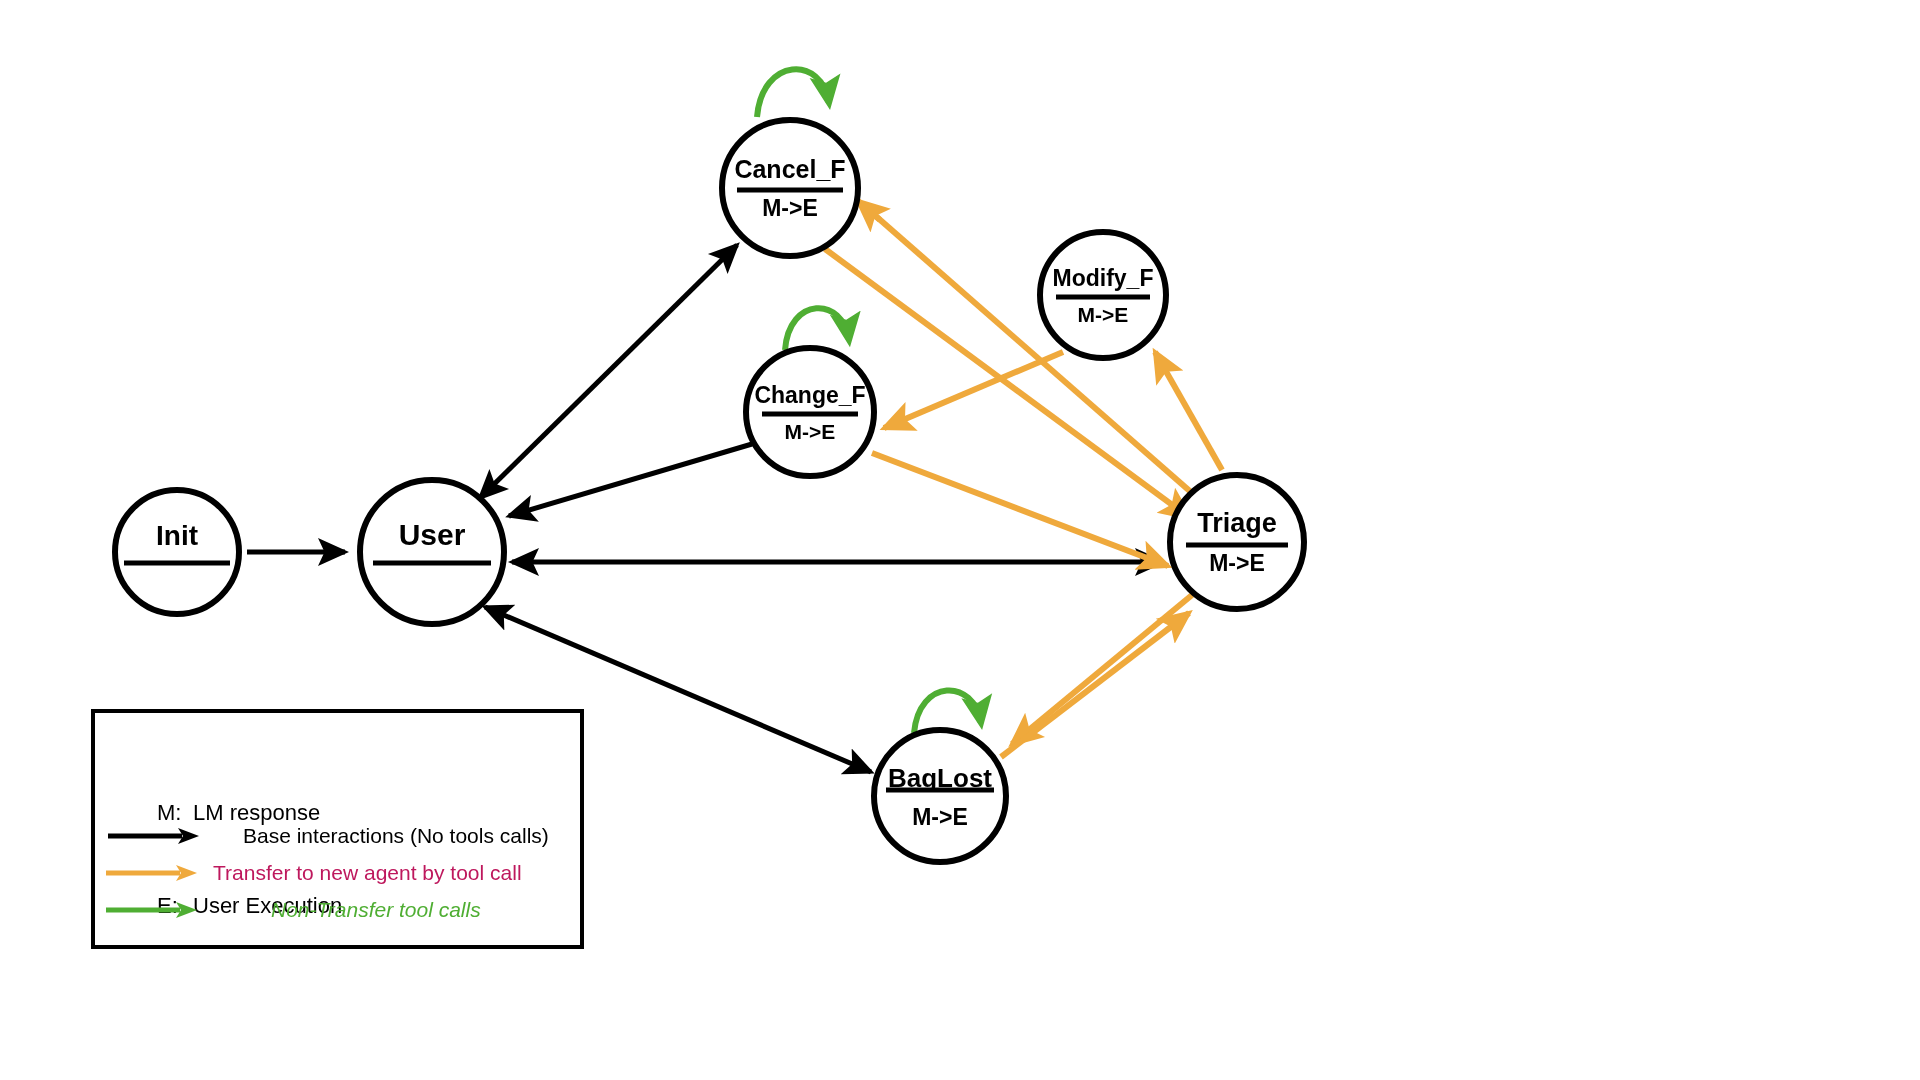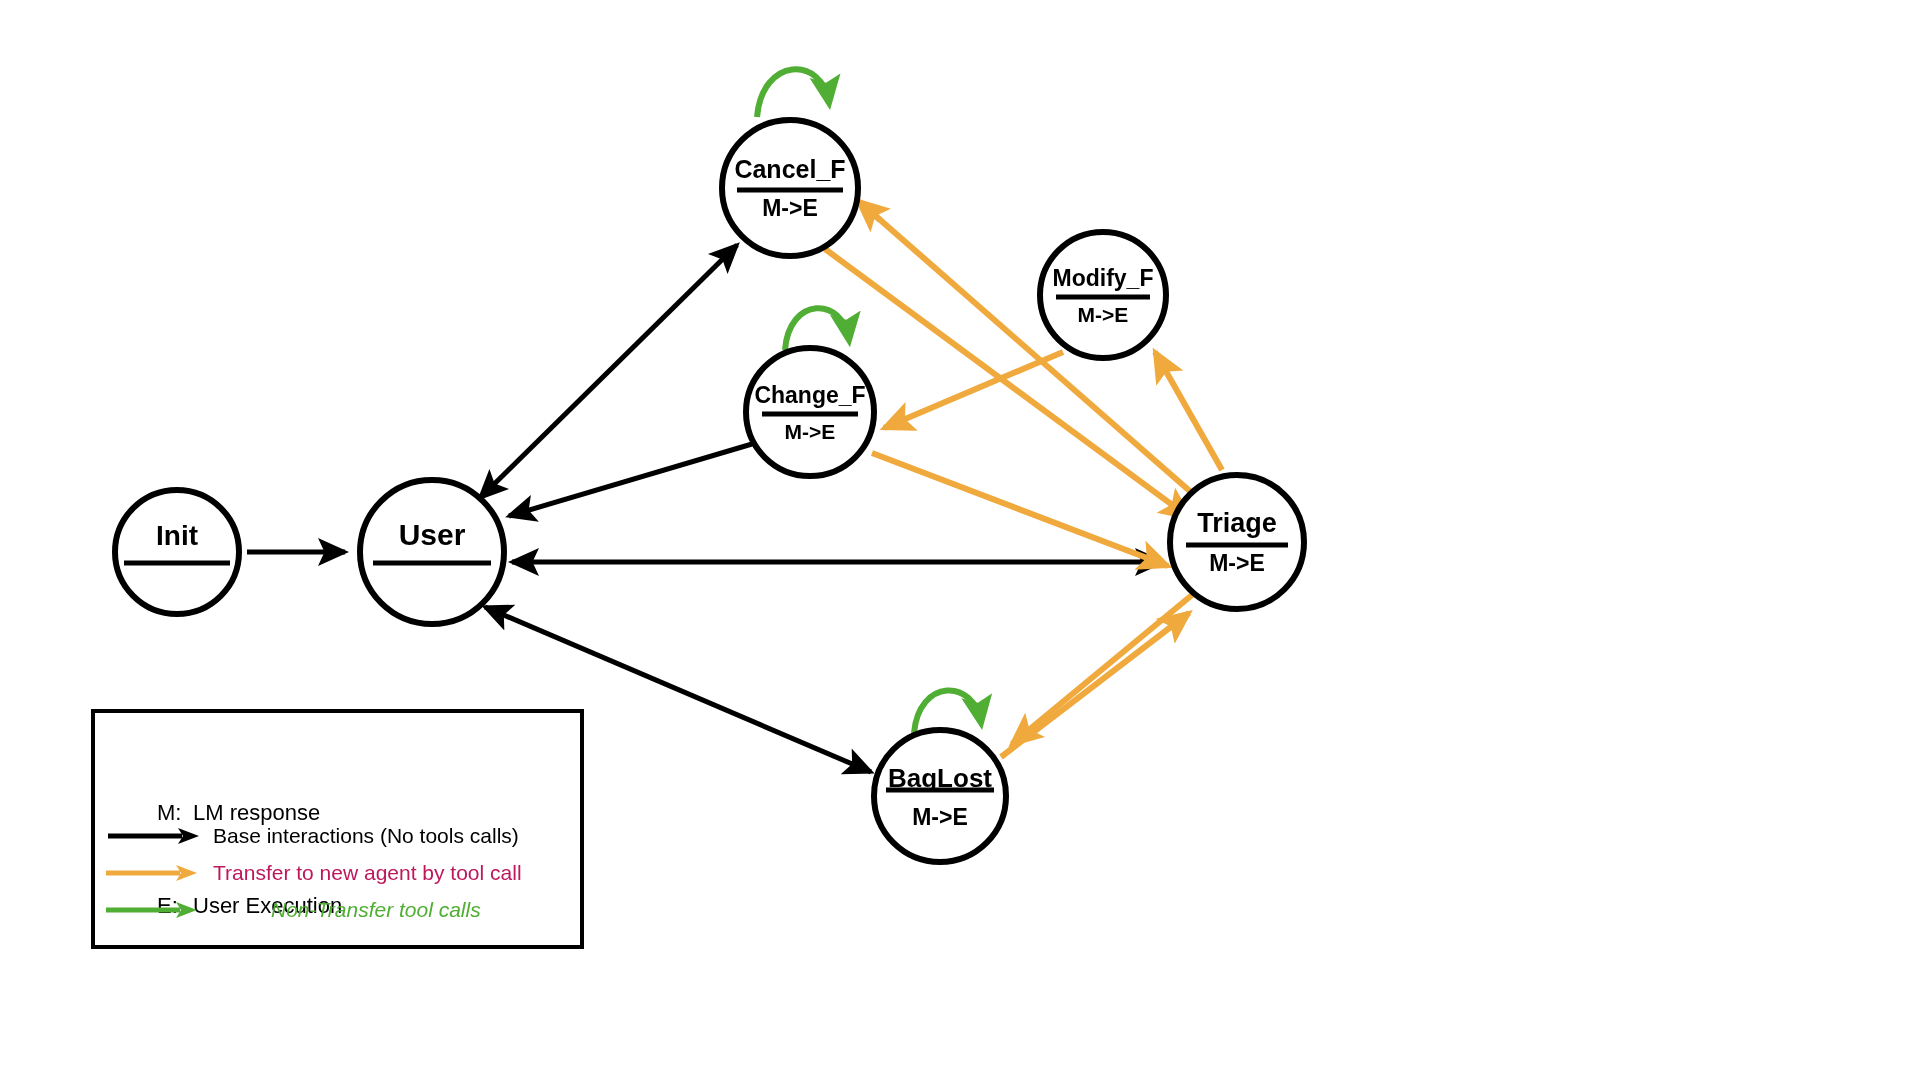--- a/index.html
+++ b/index.html
@@ -20,21 +20,21 @@
               box-sizing:border-box;}
   .legend-inner{position:relative;width:100%;height:100%;}
   .leg-defs{position:absolute;left:62px;top:22px;font-size:22px;
             line-height:31px;color:#000;white-space:pre;}
   .leg-defs div{display:flex;}
   .leg-key{width:36px;font-weight:normal;}
   .leg-rows{position:absolute;left:0;top:104px;width:100%;}
   .leg-row{display:flex;align-items:center;height:37px;}
   .leg-arrow{width:118px;flex:0 0 118px;display:flex;align-items:center;
              justify-content:center;}
-  .leg-text{font-size:21px;white-space:nowrap;}
+  .leg-text{font-size:21px;white-space:nowrap;margin-left:30px;}
   .t-black{color:#000;}
   .t-orange{color:#be185d;}
   .t-green{color:#4FAE33;}
   .leg-row.r-green .leg-text{margin-left:58px;font-style:italic;}
   .leg-row.r-orange .leg-text{margin-left:0px;}
 </style>
 </head>
 <body>
 
 <div id="stage">

